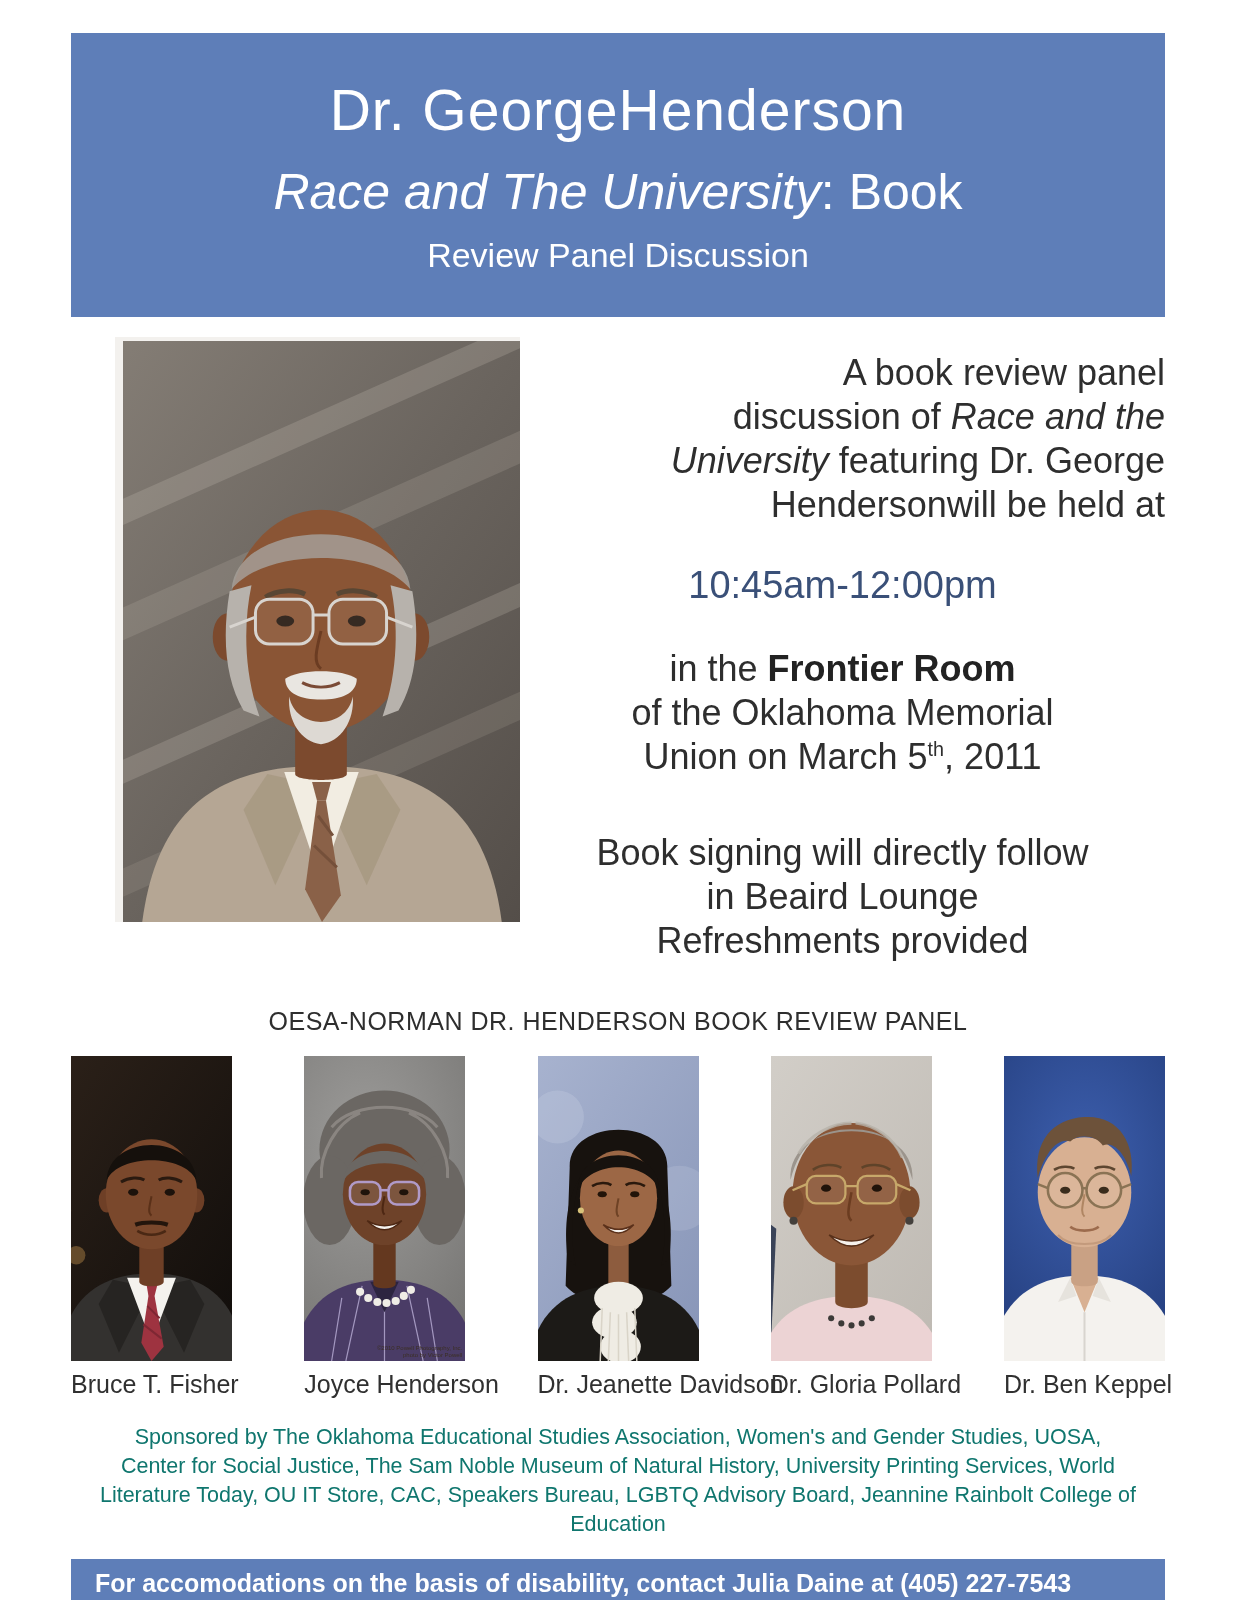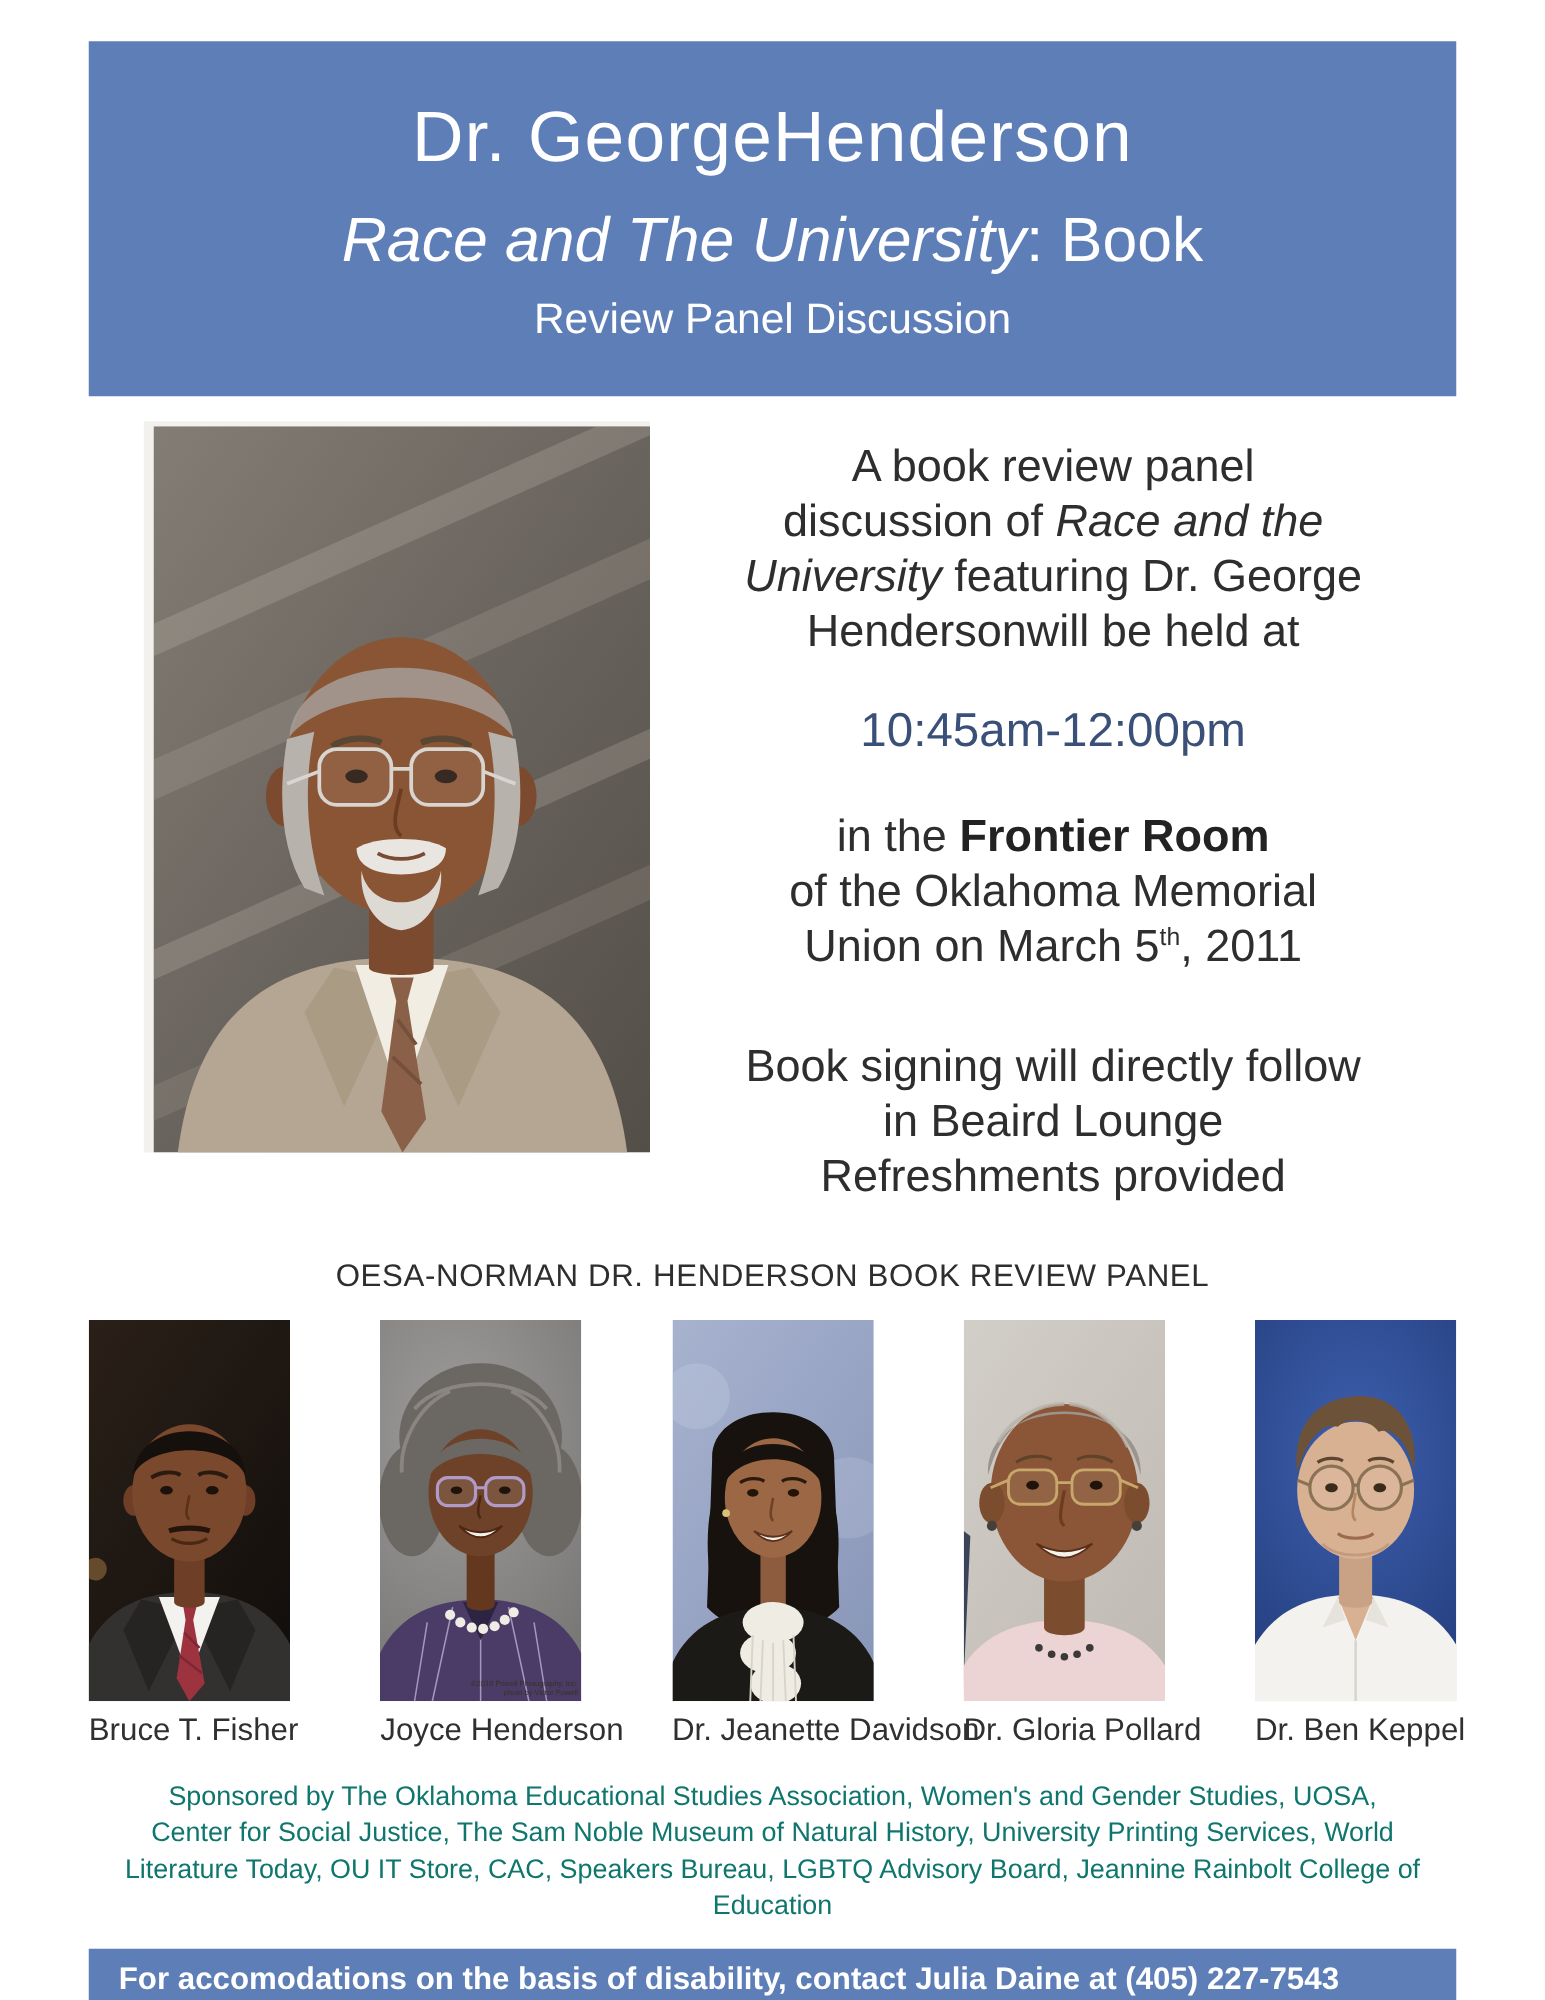--- a/index.html
+++ b/index.html
@@ -25,21 +25,21 @@
   .banner .l2 { margin-top:20px; font-size:50px;text-align:center; }
   .banner .l3 { margin-top:15px; font-size:34px; }
   .banner em { font-style:italic; }
 
   
   .main { display:flex; margin:20px 71px 0; }
   .hero { width:405px; height:585px; margin-left:44px; flex:none; background:#f3f1ee; padding-left:8px; padding-top:4px; }
   .hero svg { display:block; width:100%; height:100%; }
   .details { flex:1; text-align:center; padding-top:4px; }
   .details p { margin:0; }
-  .intro { font-size:36px; line-height:44px; margin-top:10px !important; }
+  .intro { font-size:36px; line-height:44px; margin-top:10px !important;text-align:right; }
   .intro em, .loc em { font-style:italic; }
   .time { font-size:38px; color:#3a5078; margin-top:37px !important; }
   .loc  { font-size:36px; line-height:44px; margin-top:40px !important; }
   .loc strong { font-weight:bold; color:#222; }
   .sign { font-size:36px; line-height:44px; margin-top:52px !important; }
   .line { display:block; }
   sup { font-size:0.55em; vertical-align:super; line-height:0; }
 
   
   .panel-heading {

